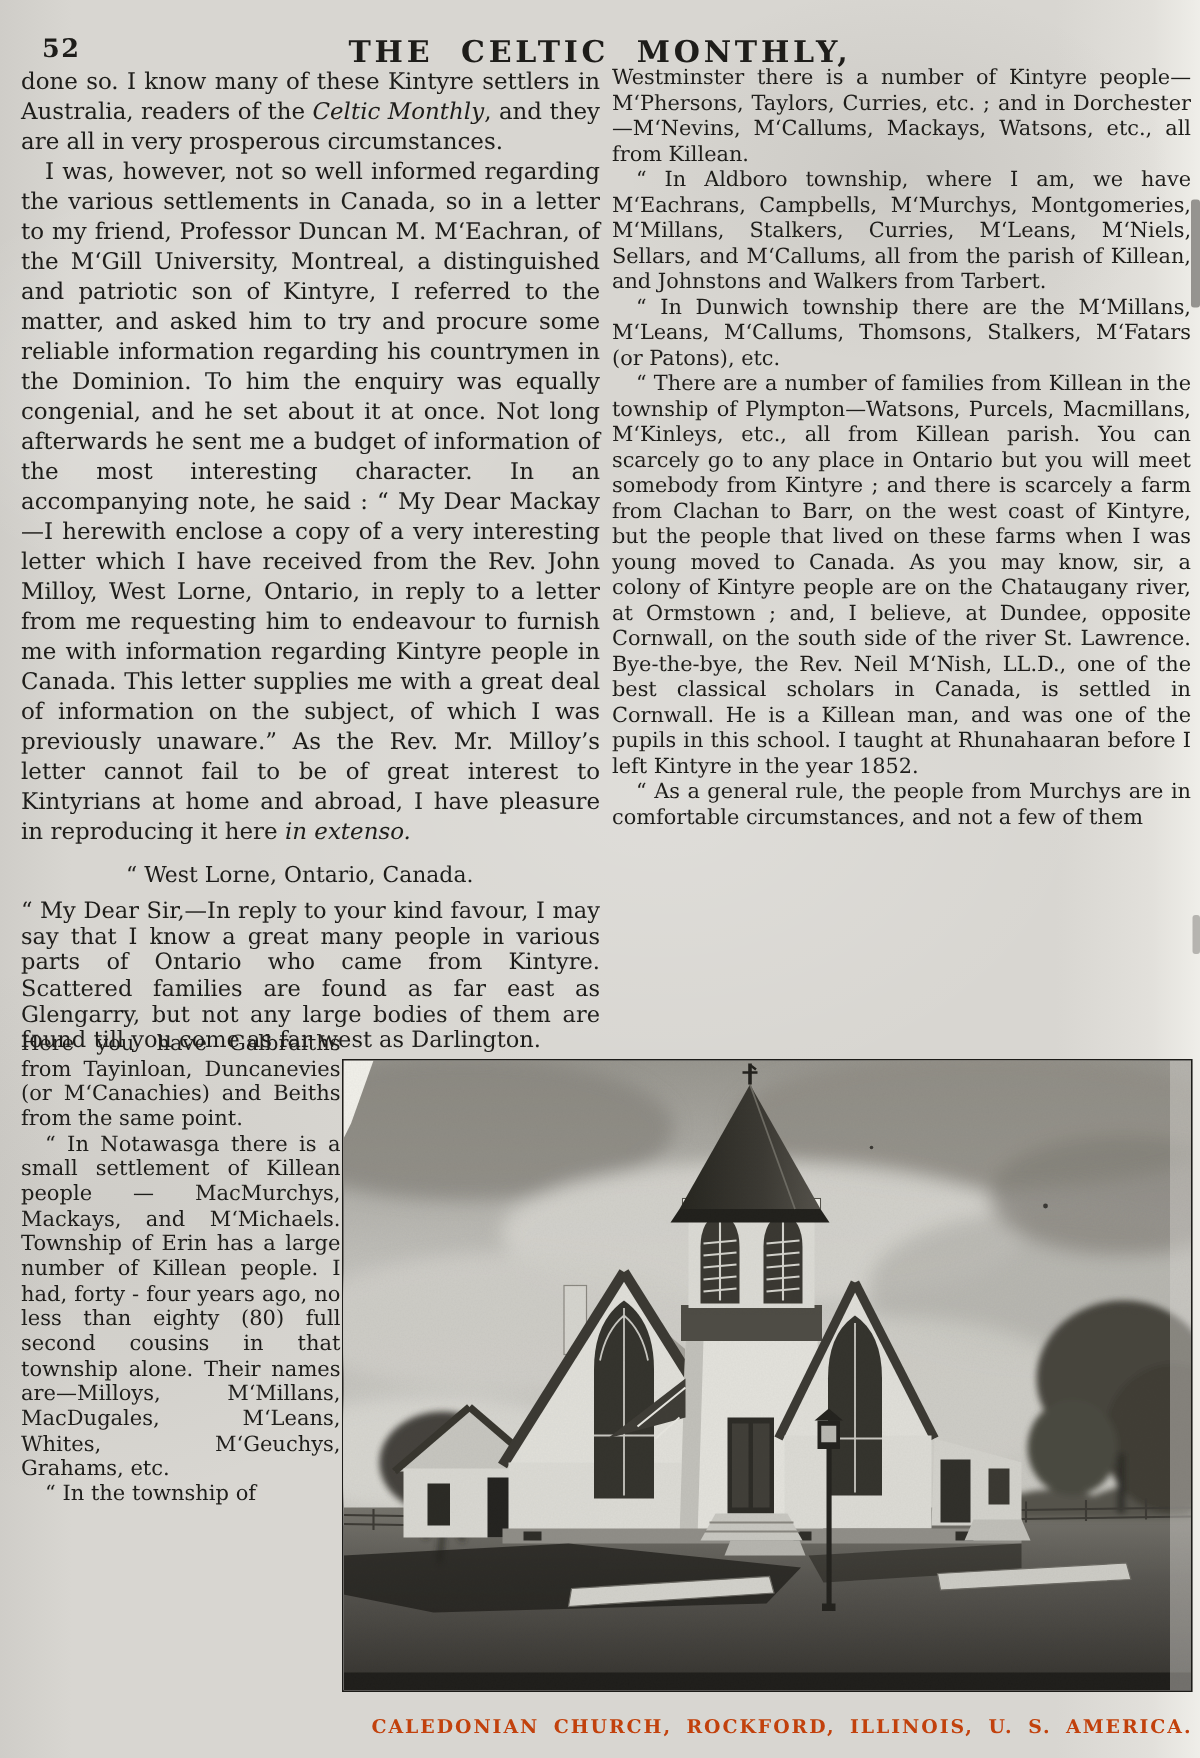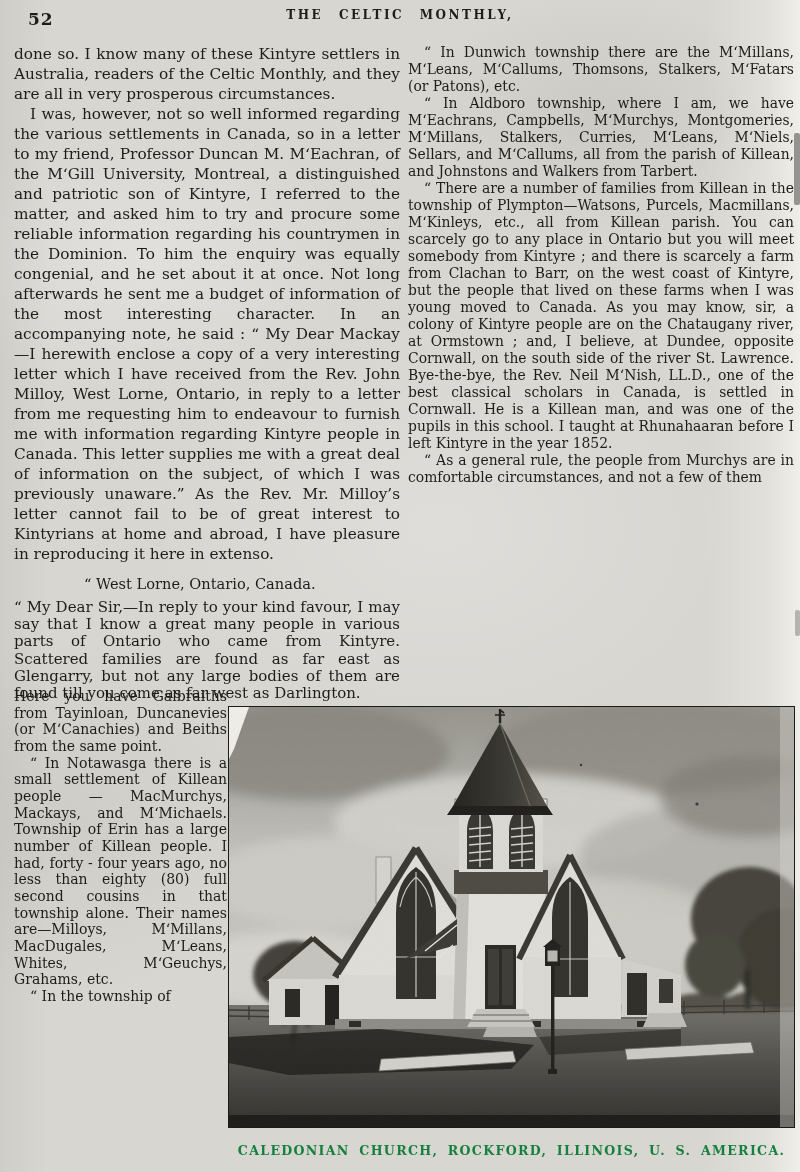--- a/index.html
+++ b/index.html
@@ -13,35 +13,35 @@
   }
   .mottle{
     position:absolute;inset:0;pointer-events:none;
     background:
       radial-gradient(ellipse 300px 200px at 18% 22%, rgba(255,255,255,.25), transparent 70%),
       radial-gradient(ellipse 260px 180px at 75% 10%, rgba(90,88,84,.10), transparent 70%),
       radial-gradient(ellipse 420px 300px at 55% 45%, rgba(255,255,255,.18), transparent 70%),
       radial-gradient(ellipse 300px 260px at 8% 70%, rgba(95,93,88,.08), transparent 70%);
   }
   .edge-mark{position:absolute;background:#4c4b47;opacity:.55;border-radius:2px;}
-  .header{position:absolute;top:6px;left:0;width:800px;height:30px;}
+  .header{position:absolute;top:20px;left:0;width:800px;height:30px;}
   .page-number{position:absolute;left:28px;top:3px;font-size:17px;font-weight:bold;letter-spacing:1px;}
-  .page-title{position:absolute;left:0;right:0;top:2px;text-align:center;font-size:12px;font-weight:bold;letter-spacing:2.5px;word-spacing:9px;}
+  .page-title{position:absolute;left:0;right:0;top:2px;text-align:center;font-size:20px;font-weight:bold;letter-spacing:2.5px;word-spacing:9px;}
   .col{position:absolute;text-align:justify;}
   .col p{margin:0;}
   .col p.indent{text-indent:16px;}
   #col-left-top{left:14px;top:44px;width:386px;font-size:15.3px;line-height:20px;}
   #col-left-top .letter{font-size:15px;line-height:17.2px;}
   .letter-heading{margin:11px 0 7px 0 !important;text-indent:70px;font-size:14.6px;line-height:17px;}
   #col-right{left:408px;top:44px;width:386px;font-size:13.9px;line-height:17px;}
   #col-narrow{left:14px;top:688px;width:213px;font-size:14px;line-height:16.65px;}
-  .italic{}
+  .italic{font-style:italic;}
   .figure{position:absolute;left:228px;top:706px;width:567px;}
   .photo-frame{width:565px;height:420px;border:1px solid #1c1b18;background:#b9b8b4;overflow:hidden;}
-  .figure-caption{margin-top:15px;text-align:center;font-size:12.6px;letter-spacing:1.3px;word-spacing:4px;color:#15803d;font-weight:600;}
+  .figure-caption{margin-top:15px;text-align:right;font-size:12.6px;letter-spacing:1.3px;word-spacing:4px;color:#c2410c;font-weight:600;}
 </style>
 </head>
 <body>
 
 <div class="mottle"></div>
 <div class="edge-mark" style="left:794px;top:133px;width:6px;height:72px;"></div>
 <div class="edge-mark" style="left:795px;top:610px;width:5px;height:26px;opacity:.35;"></div>
 
 <div class="header">
   <div class="page-number">52</div>
@@ -49,22 +49,23 @@
 </div>
 
 <div class="col" id="col-left-top">
   <p><span>done so.  I know many of these Kintyre settlers in Australia, readers of the </span><span class="italic">Celtic Monthly</span><span>, and they are all in very prosperous circumstances.</span></p>
   <p class="indent"><span>I was, however, not so well informed regarding the various settlements in Canada, so in a letter to my friend, Professor Duncan M. M‘Eachran, of the M‘Gill University, Montreal, a distinguished and patriotic son of Kintyre, I referred to the matter, and asked him to try and procure some reliable information regarding his countrymen in the Dominion.  To him the enquiry was equally congenial, and he set about it at once.  Not long afterwards he sent me a budget of information of the most interesting character.  In an accompanying note, he said : “ My Dear Mackay—I herewith enclose a copy of a very interesting letter which I have received from the Rev. John Milloy, West Lorne, Ontario, in reply to a letter from me requesting him to endeavour to furnish me with information regarding Kintyre people in Canada.  This letter supplies me with a great deal of information on the subject, of which I was previously unaware.” As the Rev. Mr. Milloy’s letter cannot fail to be of great interest to Kintyrians at home and abroad, I have pleasure in reproducing it here </span><span class="italic">in extenso.</span></p>
   <p class="letter-heading">“ West Lorne, Ontario, Canada.</p>
   <p class="letter">“ My Dear Sir,—In reply to your kind favour, I may say that I know a great many people in various parts of Ontario who came from Kintyre.  Scattered families are found as far east as Glengarry, but not any large bodies of them are found till you come as far west as Darlington.</p>
 </div>
 
 <div class="col" id="col-right">
+  <p>Westminster there is a number of Kintyre people—M‘Phersons, Taylors, Curries, etc. ; and in Dorchester—M‘Nevins, M‘Callums, Mackays, Watsons, etc., all from Killean.</p>
+  <p class="indent">“ In Aldboro township, where I am, we have M‘Eachrans, Campbells, M‘Murchys, Montgomeries, M‘Millans, Stalkers, Curries, M‘Leans, M‘Niels, Sellars, and M‘Callums, all from the parish of Killean, and Johnstons and Walkers from Tarbert.</p>
   <p class="indent">“ In Dunwich township there are the M‘Millans, M‘Leans, M‘Callums, Thomsons, Stalkers, M‘Fatars (or Patons), etc.</p>
-  <p class="indent">“ In Aldboro township, where I am, we have M‘Eachrans, Campbells, M‘Murchys, Montgomeries, M‘Millans, Stalkers, Curries, M‘Leans, M‘Niels, Sellars, and M‘Callums, all from the parish of Killean, and Johnstons and Walkers from Tarbert.</p>
   <p class="indent">“ There are a number of families from Killean in the township of Plympton—Watsons, Purcels, Macmillans, M‘Kinleys, etc., all from Killean parish. You can scarcely go to any place in Ontario but you will meet somebody from Kintyre ; and there is scarcely a farm from Clachan to Barr, on the west coast of Kintyre, but the people that lived on these farms when I was young moved to Canada.  As you may know, sir, a colony of Kintyre people are on the Chataugany river, at Ormstown ; and, I believe, at Dundee, opposite Cornwall, on the south side of the river St. Lawrence.  Bye-the-bye, the Rev. Neil M‘Nish, LL.D., one of the best classical scholars in Canada, is settled in Cornwall.  He is a Killean man, and was one of the pupils in this school.  I taught at Rhunahaaran before I left Kintyre in the year 1852.</p>
   <p class="indent">“ As a general rule, the people from Murchys are in comfortable circumstances, and not a few of them</p>
 </div>
 
 <div class="col" id="col-narrow">
   <p>Here you have Galbraiths from Tayinloan, Duncanevies (or M‘Canachies) and Beiths from the same point.</p>
   <p class="indent">“ In Notawasga there is a small settlement of Killean people — MacMurchys, Mackays, and M‘Michaels.  Township of Erin has a large number of Killean people.  I had, forty - four years ago, no less than eighty (80) full second cousins in that township alone.  Their names are—Milloys, M‘Millans, MacDugales, M‘Leans, Whites, M‘Geuchys, Grahams, etc.</p>
   <p class="indent">“ In  the  township  of</p>
 </div>
 

